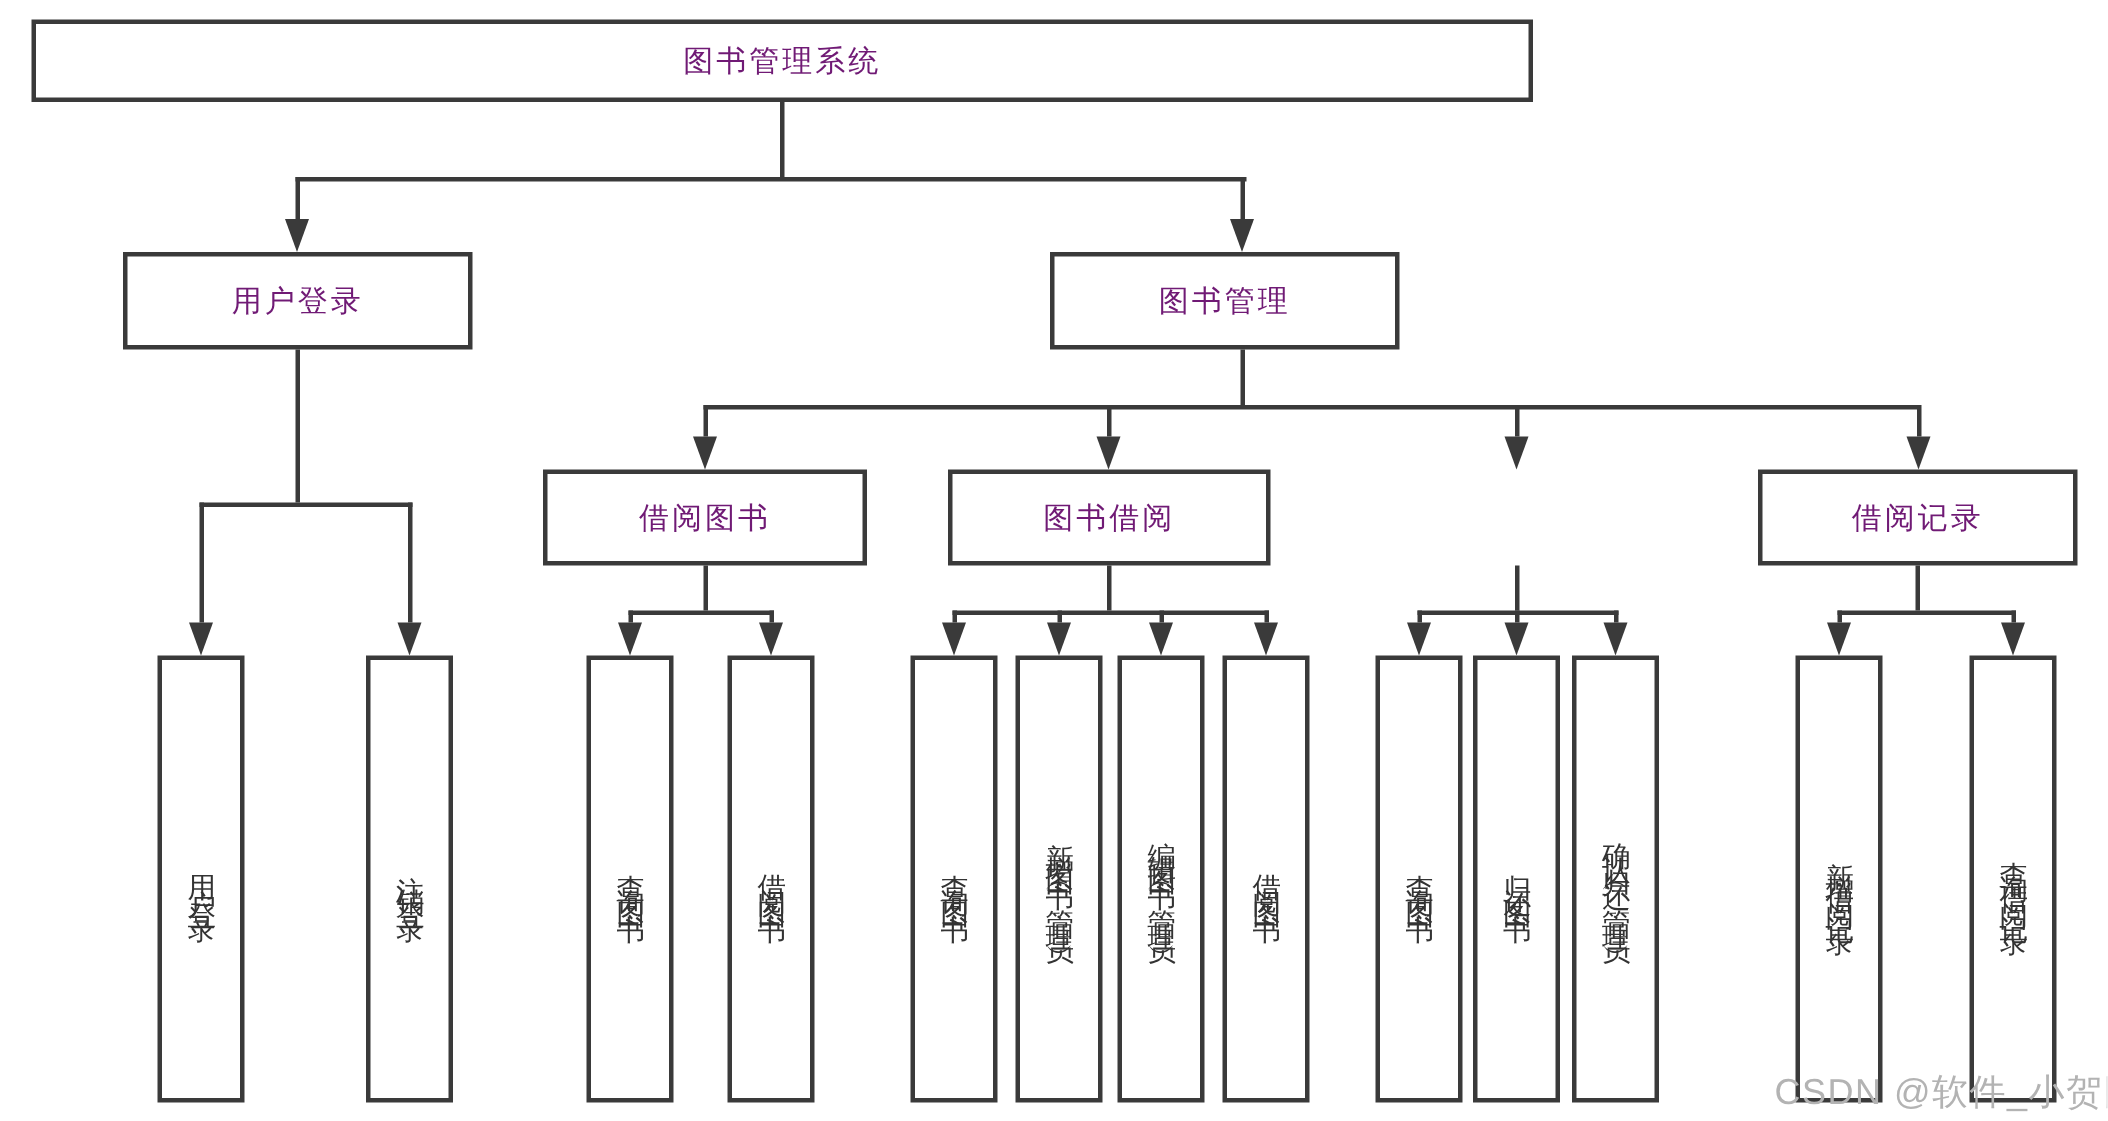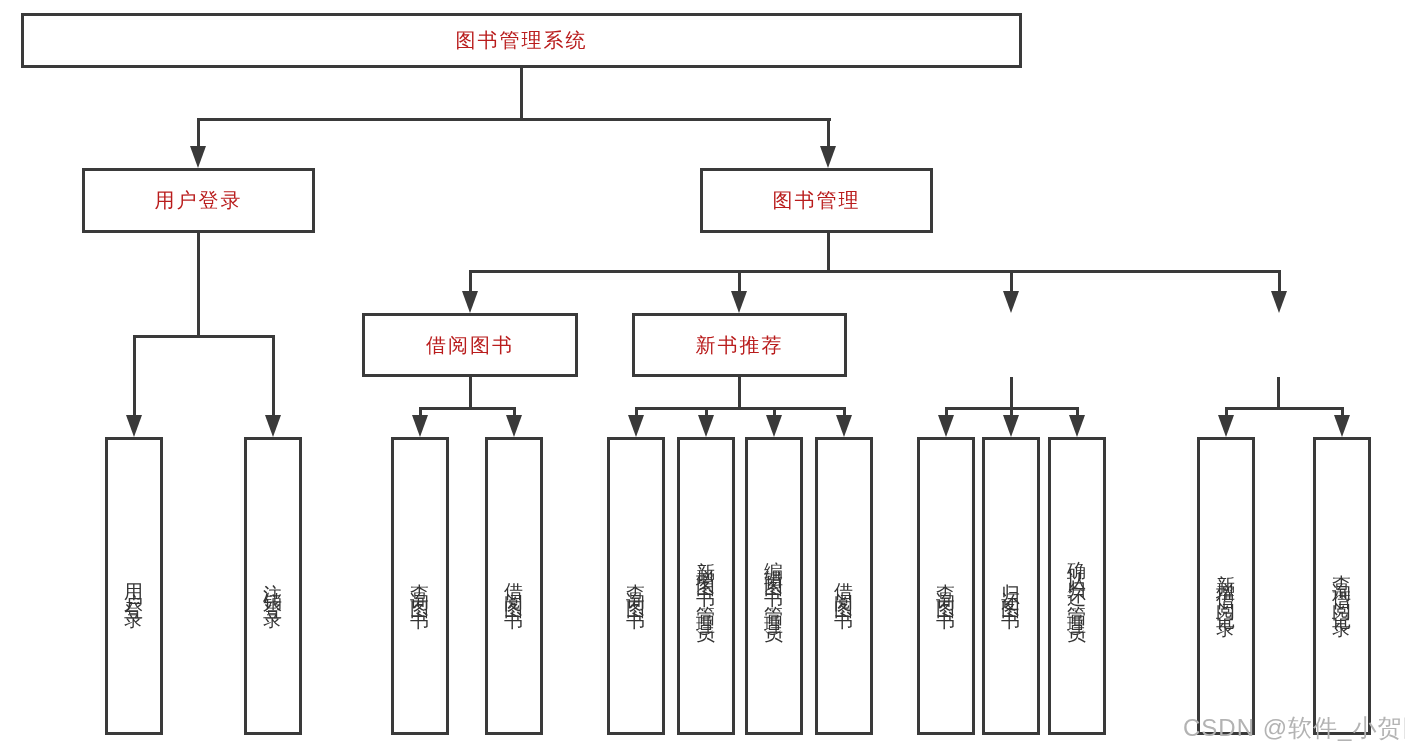--- a/index.html
+++ b/index.html
@@ -5,21 +5,21 @@
   html,body{margin:0;padding:0;background:#ffffff;}
   .canvas{
     position:relative;width:1405px;height:747px;background:#ffffff;overflow:hidden;
     font-family:"Liberation Sans","DejaVu Sans",sans-serif;color:#333333;
   }
   .box{
     position:absolute;box-sizing:border-box;border:3px solid #3a3a3a;background:#ffffff;
     display:flex;align-items:center;justify-content:center;
   }
   .hlabel{
-    font-size:20px;letter-spacing:2px;color:#b91c1c;white-space:nowrap;
+    font-size:20px;letter-spacing:2px;color:#701a75;white-space:nowrap;
   }
   .vnode{width:58px;height:298px;}
   .vlabel{
     writing-mode:vertical-rl;text-orientation:mixed;
     font-size:19px;letter-spacing:9px;color:#333333;line-height:1;
   }
   .line{position:absolute;background:#3a3a3a;}
   .vline{width:3px;}
   .hline{height:3px;}
   .arrow{position:absolute;width:16px;}
@@ -50,21 +50,24 @@
     <span class="hlabel">用户登录</span>
   </div>
   <div class="box" style="left:700px;top:168px;width:233px;height:65px">
     <span class="hlabel">图书管理</span>
   </div>
 
   <div class="box" style="left:362px;top:313px;width:216px;height:64px">
     <span class="hlabel">借阅图书</span>
   </div>
   <div class="box" style="left:632px;top:313px;width:215px;height:64px">
-    <span class="hlabel">新书推荐</span>
+    <span class="hlabel">图书借阅</span>
+  </div>
+  <div class="box" style="left:1172px;top:313px;width:213px;height:64px">
+    <span class="hlabel">借阅记录</span>
   </div>
 
   <div class="box vnode" style="left:105px;top:437px">
     <span class="vlabel">用户登录</span>
   </div>
   <div class="box vnode" style="left:244px;top:437px">
     <span class="vlabel">注销登录</span>
   </div>
 
   <div class="box vnode" style="left:391px;top:437px">

